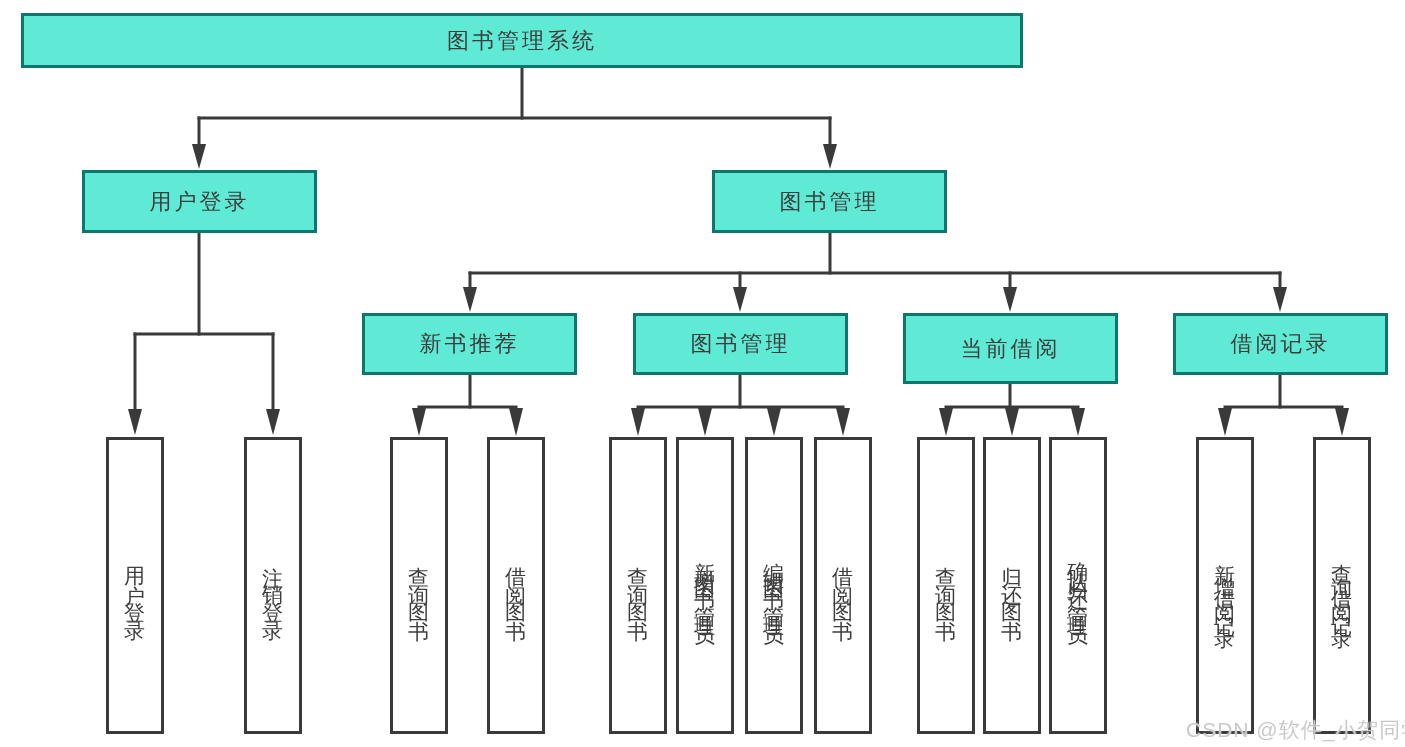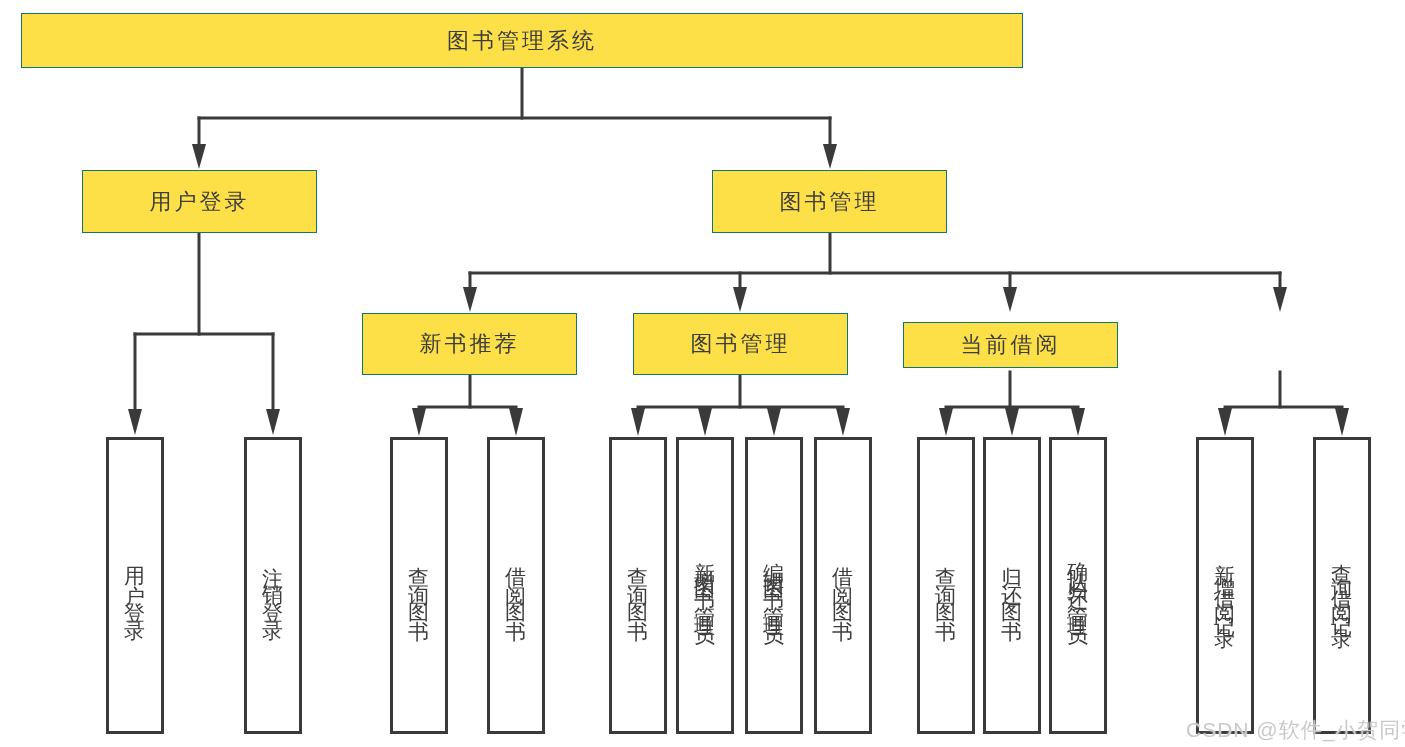--- a/index.html
+++ b/index.html
@@ -13,22 +13,22 @@
     color: #3d3d3d;
   }
   #connectors {
     position: absolute;
     left: 0; top: 0;
     pointer-events: none;
   }
   .node {
     position: absolute;
     box-sizing: border-box;
-    border: 1px solid #0f766e;
-    background: #fde047;
+    border: 3px solid #0f766e;
+    background: #5eead4;
     display: flex;
     align-items: center;
     justify-content: center;
   }
   .node .node-label {
     font-size: 22px;
     letter-spacing: 3px;
     white-space: nowrap;
   }
   .leaf {
@@ -132,22 +132,25 @@
   <div class="node" style="left:712px;top:170px;width:235px;height:63px">
     <span class="node-label">图书管理</span>
   </div>
 
   <div class="node" style="left:362px;top:313px;width:215px;height:62px">
     <span class="node-label">新书推荐</span>
   </div>
   <div class="node" style="left:633px;top:313px;width:215px;height:62px">
     <span class="node-label">图书管理</span>
   </div>
-  <div class="node" style="left:903px;top:322px;width:215px;height:46px">
+  <div class="node" style="left:903px;top:313px;width:215px;height:71px">
     <span class="node-label">当前借阅</span>
+  </div>
+  <div class="node" style="left:1173px;top:313px;width:215px;height:62px">
+    <span class="node-label">借阅记录</span>
   </div>
 
   <div class="leaf sp-lg" style="left:106px">
     <span class="leaf-label">用户登录</span>
   </div>
   <div class="leaf sp-lg" style="left:244px">
     <span class="leaf-label">注销登录</span>
   </div>
   <div class="leaf sp-lg" style="left:390px">
     <span class="leaf-label">查询图书</span>

